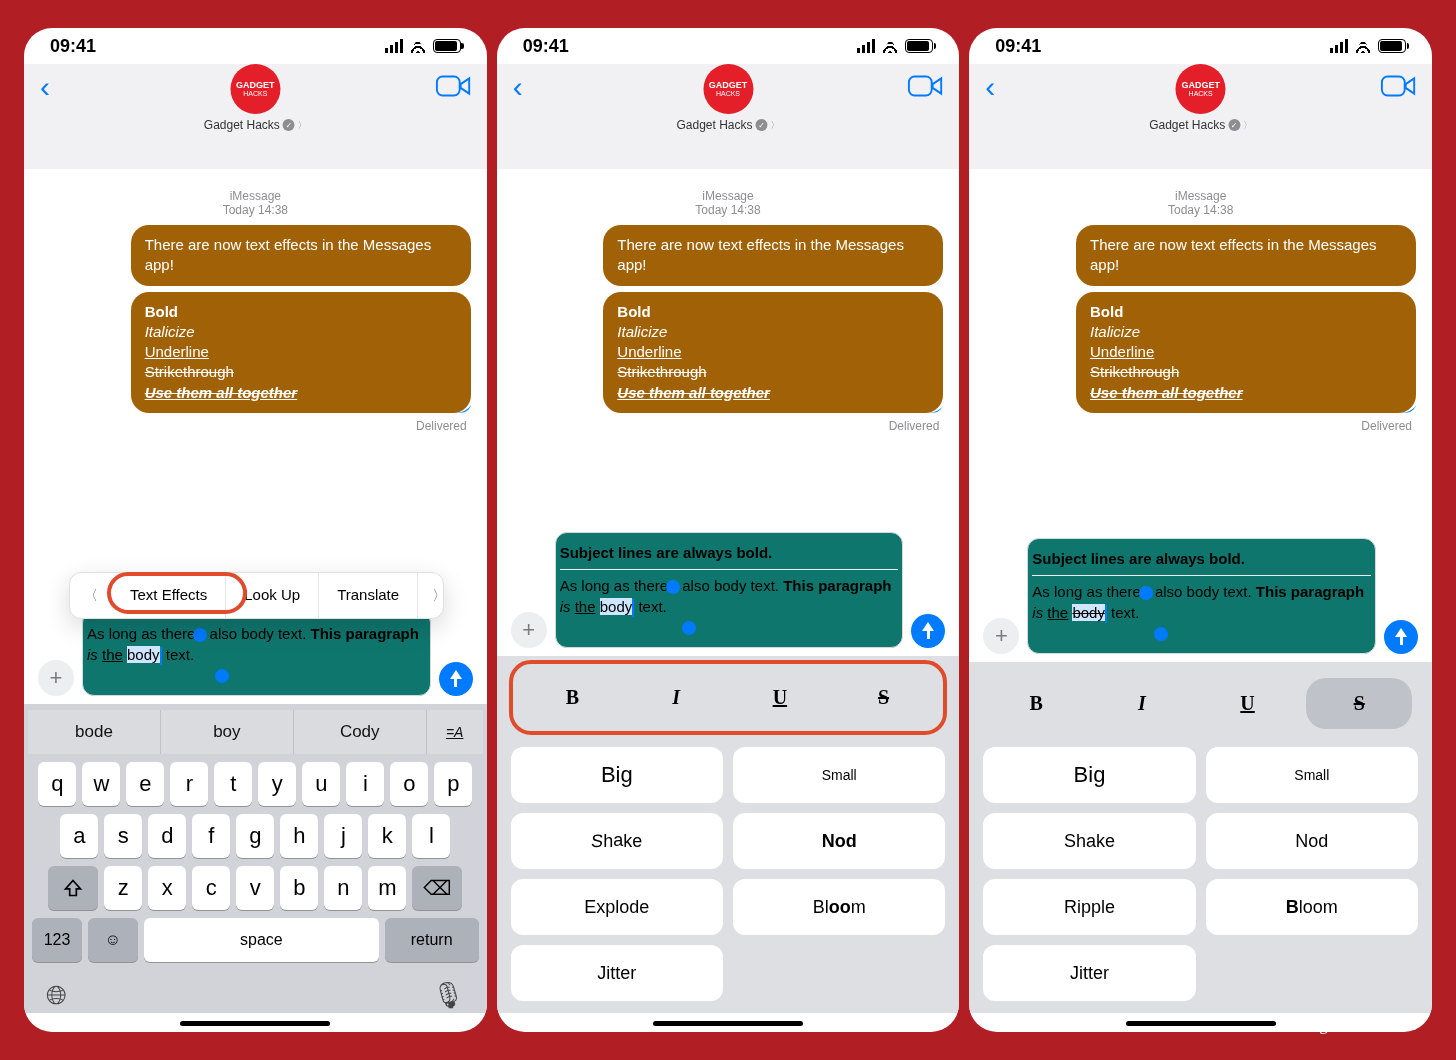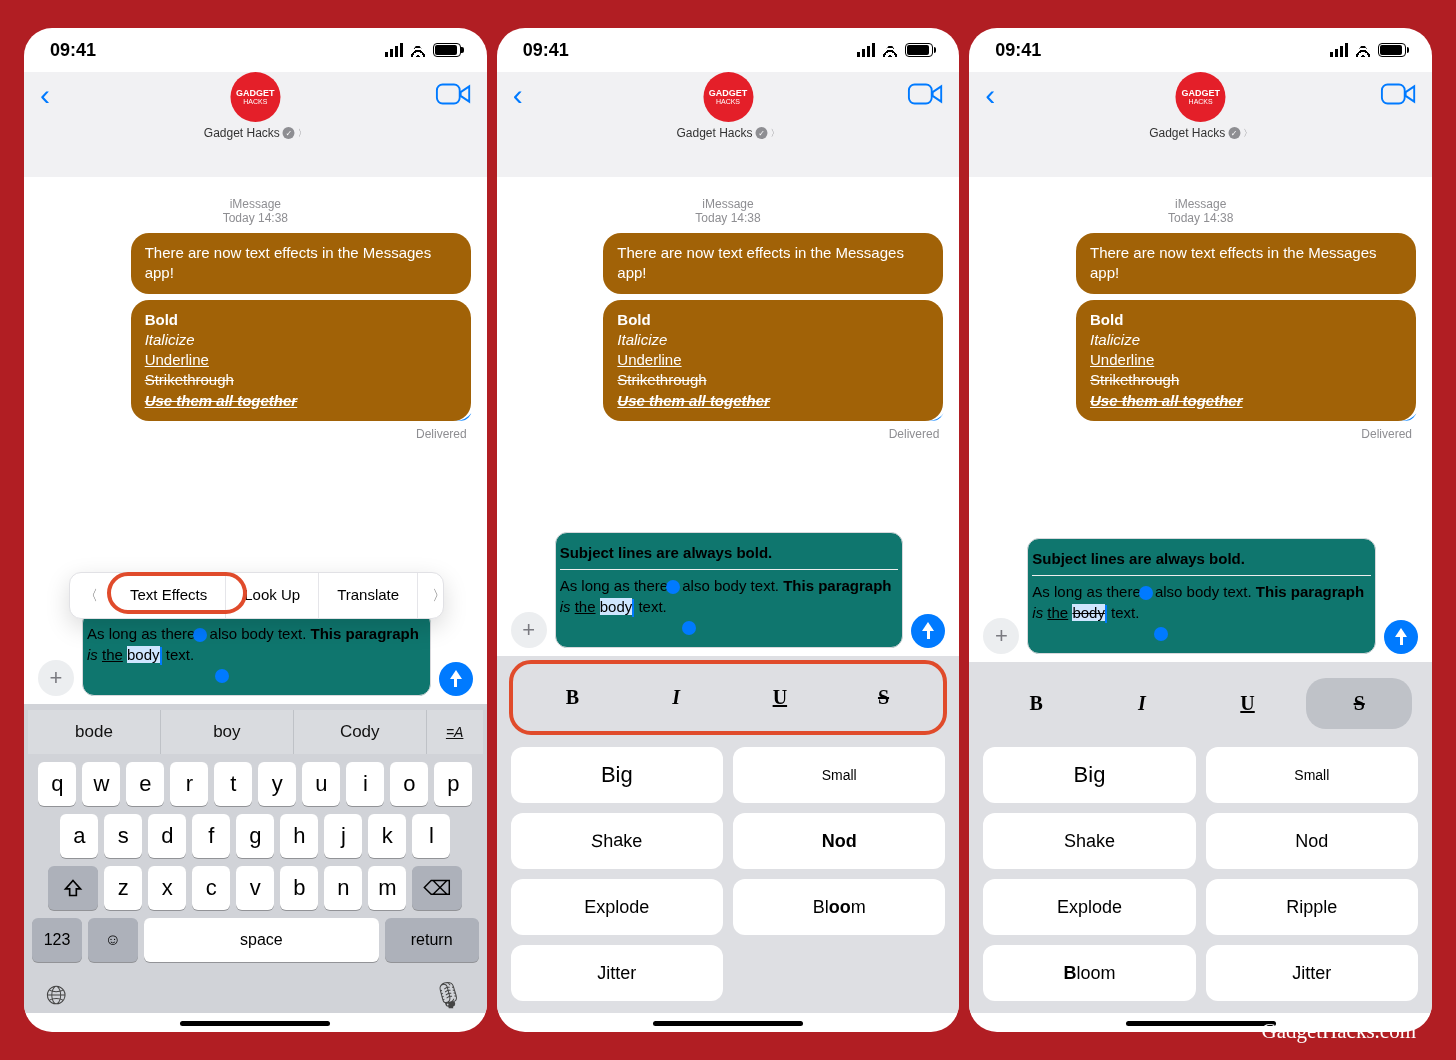--- a/index.html
+++ b/index.html
@@ -12,38 +12,38 @@
     border-radius: 36px;
   }
   .frame {
     width: 1456px; height: 1060px;
     padding: 28px 24px 28px 24px;
     position: relative;
   }
   .watermark {
     position: absolute;
     right: 40px;
-    bottom: 16px;
+    bottom: 25px;
     color: #fff;
-    font-size: 21px;
+    font-size: 17px;
     font-family: Georgia, serif;
   }
   .phones { display: flex; gap: 10px; }
   .phone {
     background: #fff;
     width: 463px;
     height: 1004px;
     border-radius: 28px;
     overflow: hidden;
     display: flex;
     flex-direction: column;
     position: relative;
   }
   
-  .status { height: 44px; display: flex; align-items: center; justify-content: space-between; padding: 0 26px; font-weight: 600; font-size: 18px; }
+  .status { height: 36px; display: flex; align-items: center; justify-content: space-between; padding: 0 26px; font-weight: 600; font-size: 18px; }
   .status-right { display:flex; align-items:center; gap:6px; }
   .sig { display:flex; align-items:flex-end; gap:2px; height: 14px; }
   .sig span { width:3px; background:#000; display:inline-block; }
   .sig span:nth-child(1){height:5px} .sig span:nth-child(2){height:8px} .sig span:nth-child(3){height:11px} .sig span:nth-child(4){height:14px}
   .wifi { width:18px; height:14px; position:relative;}
   .wifi::before{content:"";position:absolute;inset:0;background:
     radial-gradient(circle at 50% 100%, #000 2px, transparent 2px),
     radial-gradient(circle at 50% 100%, transparent 5px, #000 5px, #000 7px, transparent 7px),
     radial-gradient(circle at 50% 100%, transparent 9px, #000 9px, #000 11px, transparent 11px);
     clip-path: polygon(0 100%, 50% 0, 100% 100%);
@@ -432,21 +432,20 @@
       <div class="bc">B</div>
       <div class="bc i">I</div>
       <div class="bc u">U</div>
       <div class="bc s sel">S</div>
     </div>
     <div class="fx-grid" style="margin-top:12px">
       <div class="fx big">Big</div>
       <div class="fx small">Small</div>
       <div class="fx">Shake</div>
       <div class="fx">Nod</div>
-      <div class="fx">Explode</div>
       <div class="fx">Rip<span style="vertical-align:5px">p</span><span style="vertical-align:3px">l</span><span style="vertical-align:6px">e</span></div>
       <div class="fx bold1"><b>B</b>loom</div>
       <div class="fx">Jitter</div>
     </div>
   </div>
   <div class="home-ind"></div>
 </div>
 
 </div>
 <div class="watermark">GadgetHacks.com</div>

